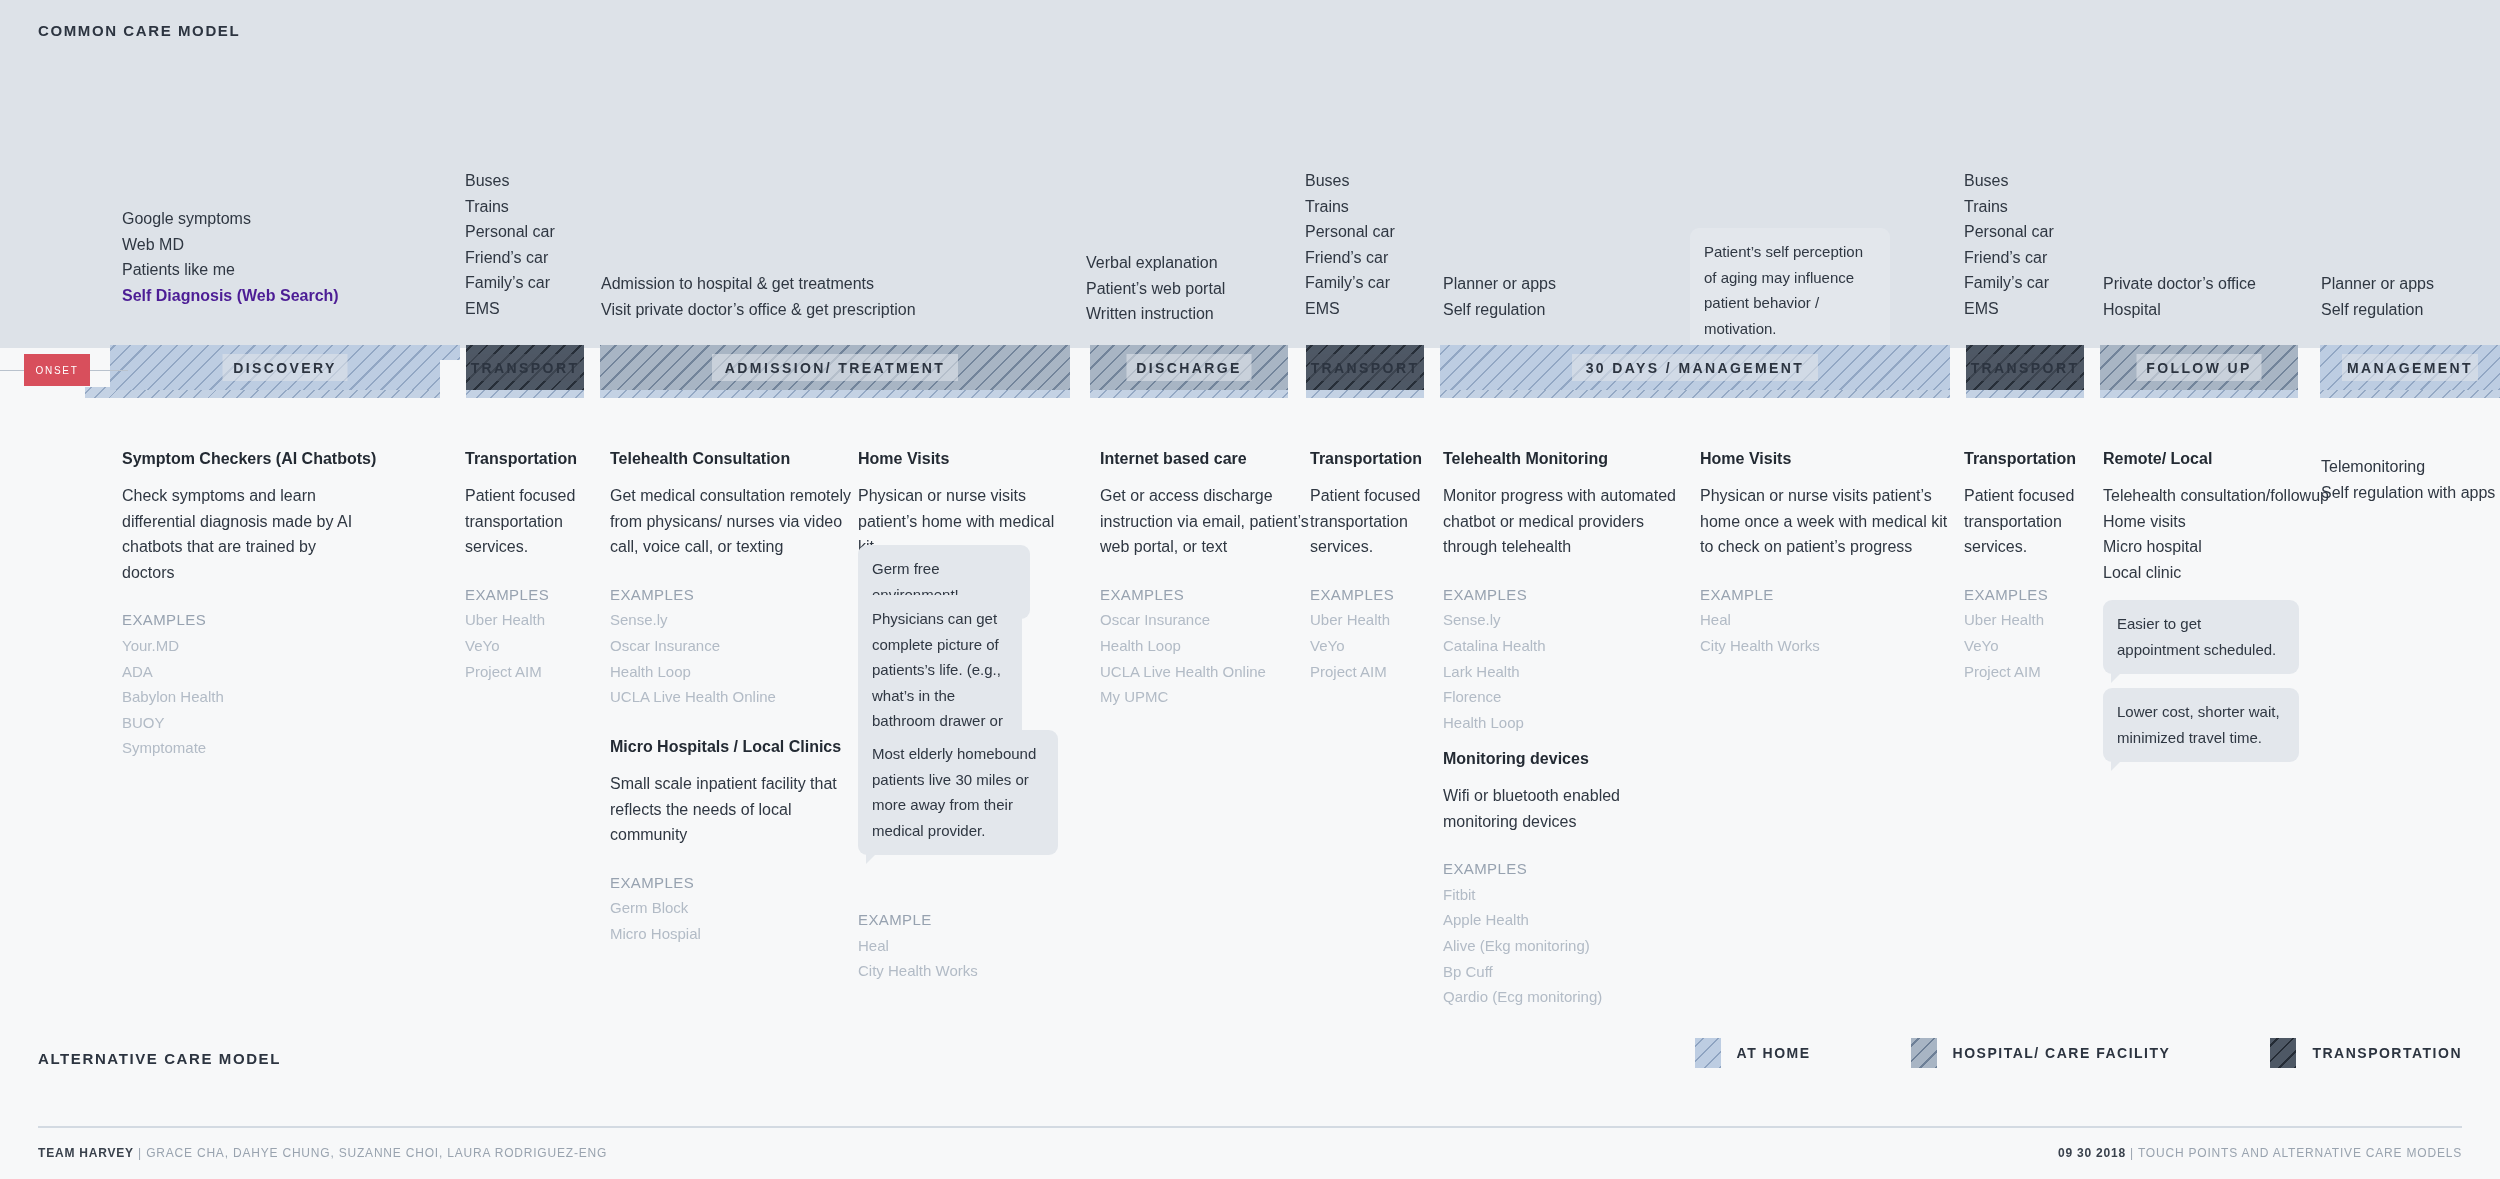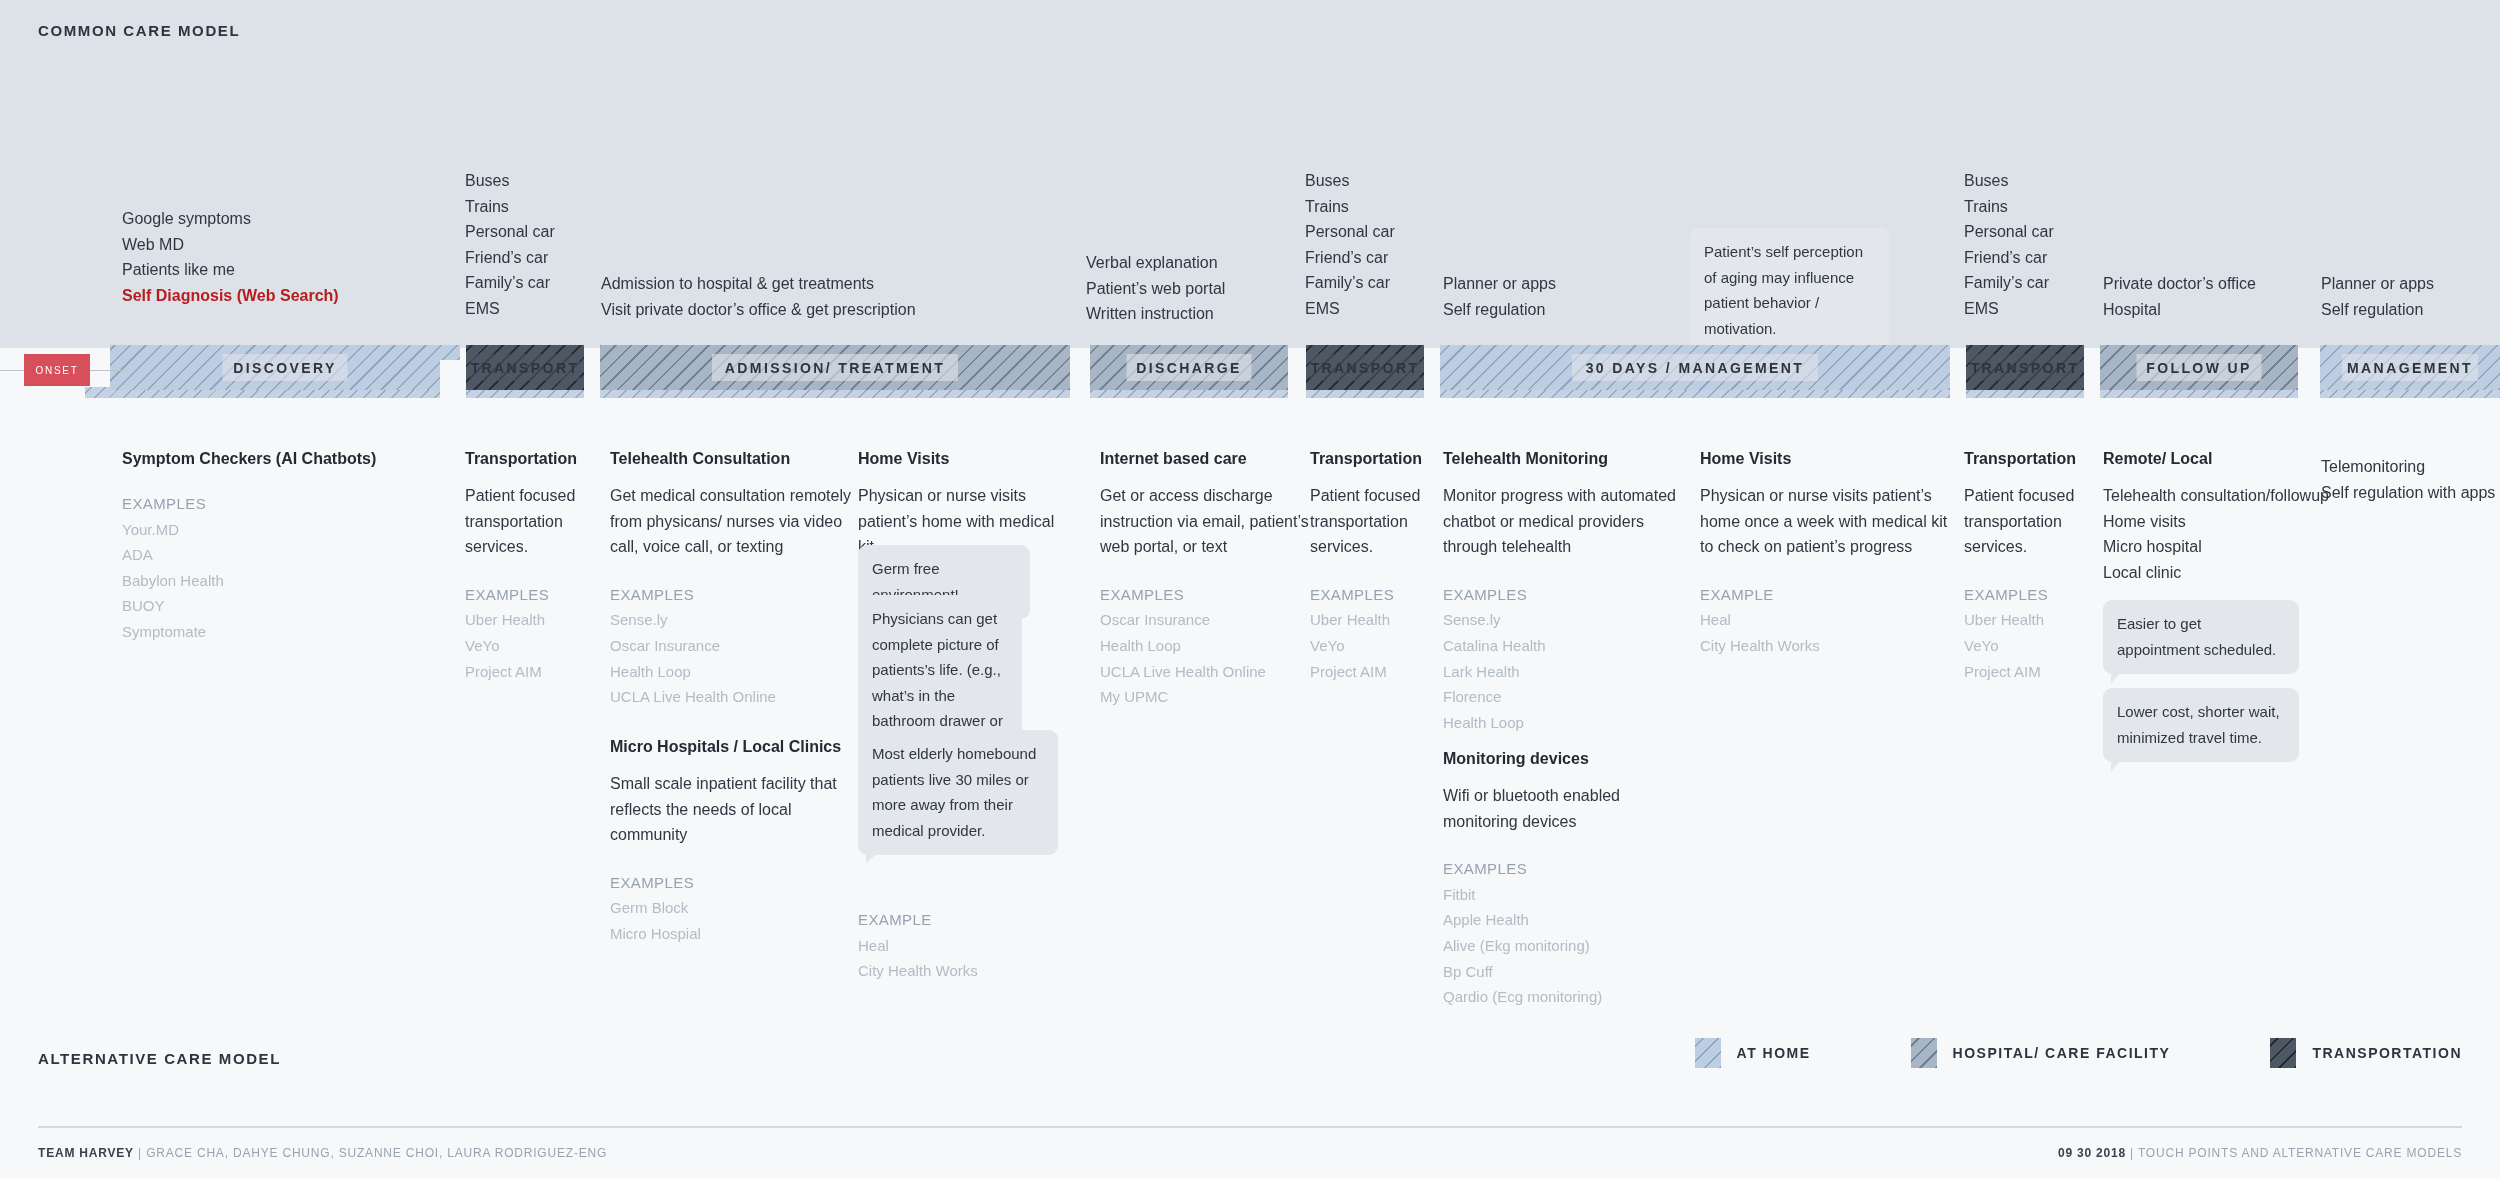--- a/index.html
+++ b/index.html
@@ -21,21 +21,21 @@
     position: absolute; left: 38px; top: 22px;
     font-size: 15px; font-weight: bold; letter-spacing: 1.6px;
     color: #2c3440;
   }
 
   
   .top-col { position: absolute; }
   .top-col .tl {
     font-size: 16px; color: #2f3742; line-height: 25.6px; white-space: nowrap;
   }
-  .top-col .tl.bold { font-weight: bold; color: #b91c1c; }
+  .top-col .tl.bold { font-weight: bold; color: #4c1d95; }
 
   
   #band-row { position: absolute; left: 0; top: 345px; width: 2500px; height: 45px; }
   .band {
     position: absolute; top: 0; height: 45px;
     display: flex; align-items: center; justify-content: center;
   }
   .band .blabel {
     font-size: 14px; font-weight: bold; letter-spacing: 2.4px;
     color: #2c3440; z-index: 3; position: relative;
@@ -278,20 +278,21 @@
     <div class="notch" style="left: 2298px; width: 22px;"></div>
   </div>
 
 <div id="onset-rule"></div>
 <div id="onset-rule2"></div>
 <div id="onset-badge">ONSET</div>
 
 <div id="columns-host">
     <div class="col" style="left: 122px; top: 448px; width: 250px;">
       <div class="c-title">Symptom Checkers (AI Chatbots)</div>
+      <div class="c-desc">Check symptoms and learn differential diagnosis made by AI chatbots that are trained by doctors</div>
       <div class="c-exhead">EXAMPLES</div>
       <div class="c-ex">Your.MD</div>
       <div class="c-ex">ADA</div>
       <div class="c-ex">Babylon Health</div>
       <div class="c-ex">BUOY</div>
       <div class="c-ex">Symptomate</div>
     </div>
     <div class="col" style="left: 465px; top: 448px; width: 125px;">
       <div class="c-title">Transportation</div>
       <div class="c-desc">Patient focused transportation services.</div>

